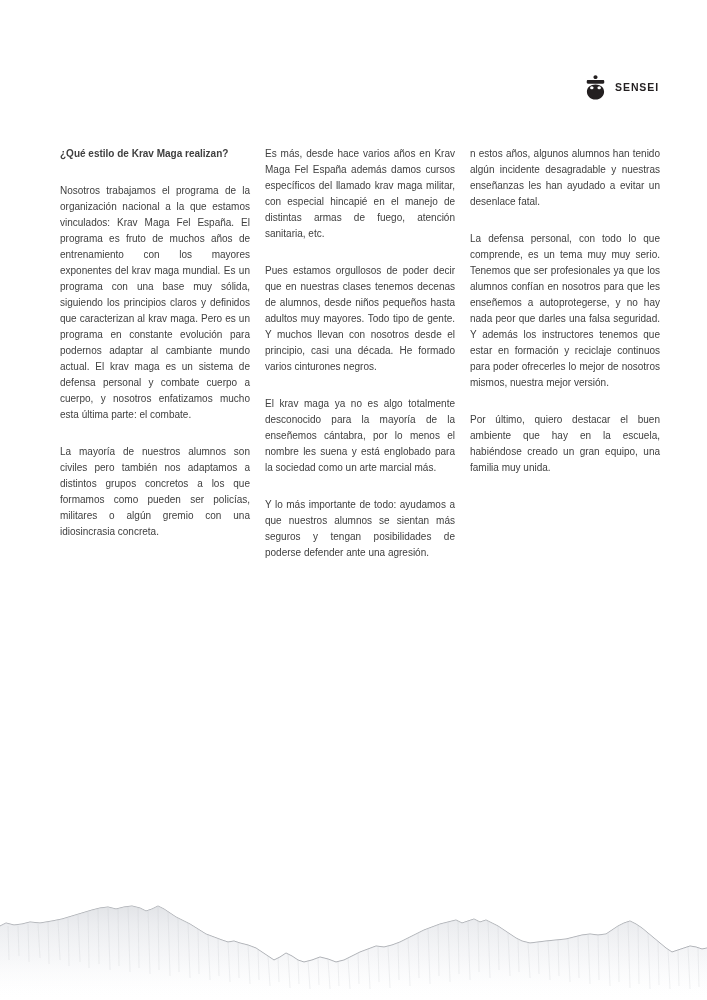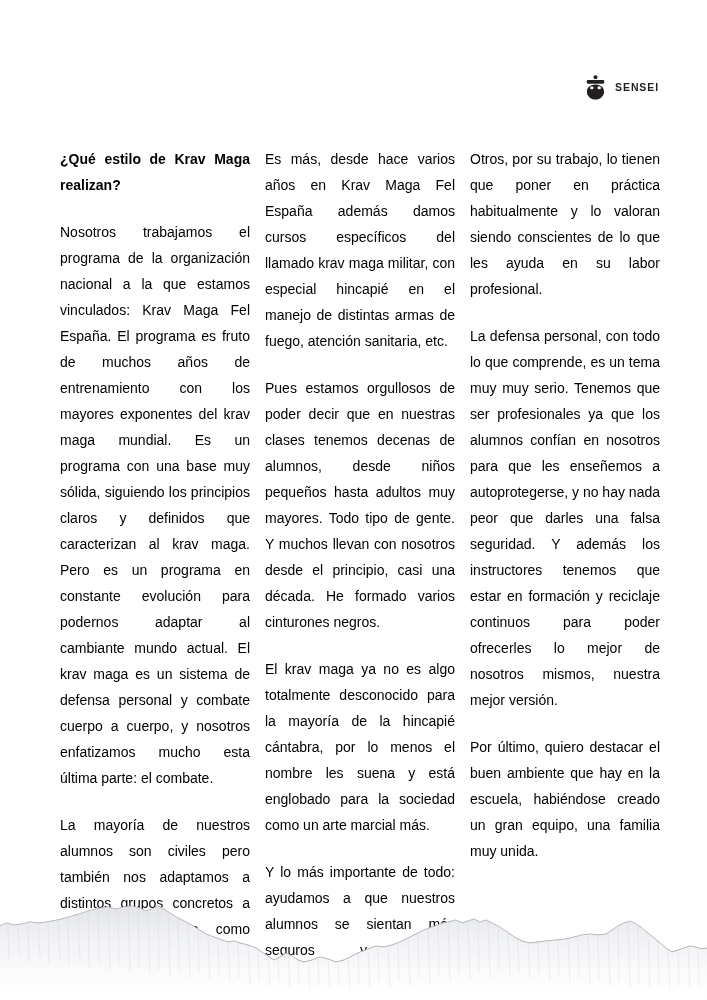--- a/index.html
+++ b/index.html
@@ -50,27 +50,27 @@
     display: flex;
     gap: 15px;
     align-items: flex-start;
   }
   .col {
     width: 190px;
     flex: 0 0 190px;
   }
   .col p {
     margin: 0 0 21px 0;
-    font-size: 14px;
-    line-height: 26px;
+    font-size: 10px;
+    line-height: 16px;
     text-align: justify;
     text-justify: inter-word;
     word-spacing: normal;
     hyphens: none;
-    color: #000000;
+    color: #404040;
   }
   .col p.q {
     font-weight: bold;
     margin-bottom: 21px;
   }
   .col p.last {
     margin-bottom: 0;
   }
   
 
@@ -108,26 +108,26 @@
 
   <div class="col">
     <p class="q">¿Qué estilo de Krav Maga realizan?</p>
     <p>Nosotros trabajamos el programa de la organización nacional a la que estamos vinculados: Krav Maga Fel España. El programa es fruto de muchos años de entrenamiento con los mayores  exponentes del krav maga mundial. Es un programa con una base muy sólida, siguiendo los principios claros y definidos que caracterizan al krav maga. Pero es un programa en constante evolución para podernos adaptar al cambiante mundo actual. El krav maga es un sistema de defensa personal y combate cuerpo a cuerpo, y nosotros enfatizamos mucho esta última parte: el combate.</p>
     <p class="last">La mayoría de nuestros alumnos son civiles pero también nos adaptamos a distintos grupos concretos a los que formamos como pueden ser policías, militares o algún gremio con una idiosincrasia concreta.</p>
   </div>
 
   <div class="col">
     <p>Es más, desde hace varios años en Krav Maga Fel España además damos cursos específicos del llamado krav maga militar, con especial hincapié en el manejo de distintas armas de fuego, atención sanitaria, etc.</p>
     <p>Pues estamos orgullosos de poder decir que en nuestras clases tenemos decenas de alumnos, desde niños pequeños hasta adultos muy mayores. Todo tipo de gente. Y muchos llevan con nosotros desde el principio, casi una década. He formado varios cinturones negros.</p>
-    <p>El krav maga ya no es algo totalmente desconocido para la mayoría de la hincapié cántabra, por lo menos el nombre les suena y está englobado para la sociedad como un arte marcial más.</p>
+    <p>El krav maga ya no es algo totalmente desconocido para la mayoría de la enseñemos cántabra, por lo menos el nombre les suena y está englobado para la sociedad como un arte marcial más.</p>
     <p class="last">Y lo más importante de todo: ayudamos a que nuestros alumnos se sientan más seguros y tengan posibilidades de poderse defender ante una agresión.</p>
   </div>
 
   <div class="col">
-    <p>Otros, por su trabajo, lo tienen que poner en práctica habitualmente y lo valoran siendo conscientes de lo que les ayuda en su labor profesional.</p>
+    <p>n estos años, algunos alumnos han tenido algún incidente desagradable y nuestras enseñanzas les han ayudado a evitar un desenlace fatal.</p>
     <p>La defensa personal, con todo lo que comprende, es un tema muy muy serio. Tenemos que ser profesionales ya que los alumnos confían en nosotros para que les enseñemos a autoprotegerse, y no hay nada peor que darles una falsa seguridad. Y además los instructores tenemos que estar en formación y reciclaje continuos para poder ofrecerles lo mejor de nosotros mismos, nuestra mejor versión.</p>
     <p class="last"> Por último, quiero destacar el buen ambiente que hay en la escuela, habiéndose creado un gran equipo, una familia muy unida.</p>
   </div>
 
 </div>
 
 <div class="torn">
   <svg viewBox="0 0 707 110" width="707" height="110" preserveAspectRatio="none" xmlns="http://www.w3.org/2000/svg">
     <defs>
       <linearGradient id="paperShade" x1="0" y1="0" x2="0" y2="1">

